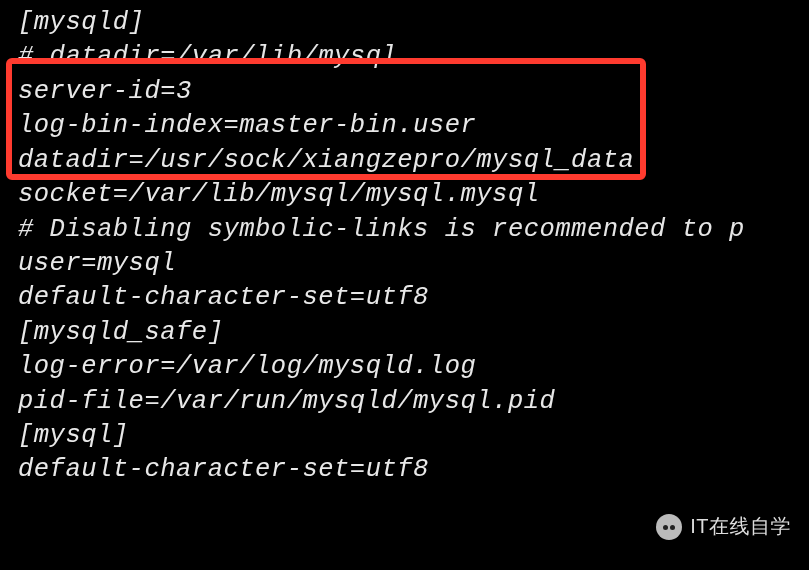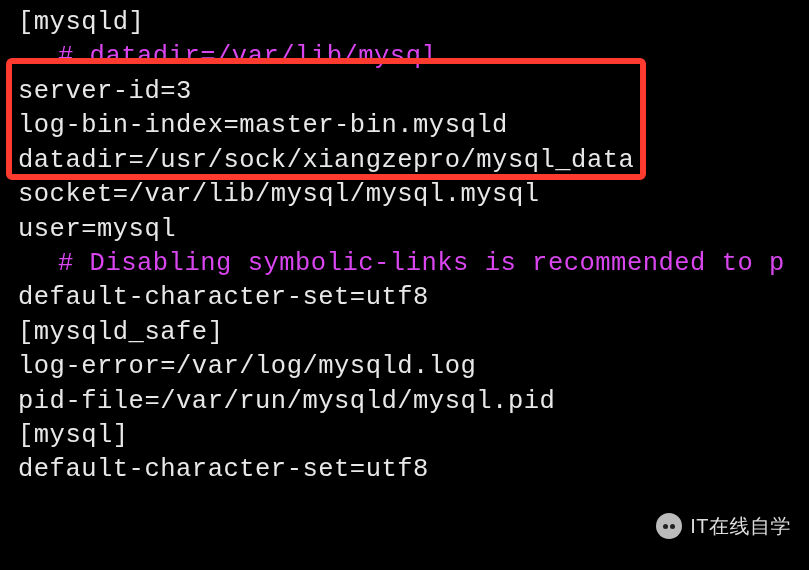--- a/index.html
+++ b/index.html
@@ -10,37 +10,37 @@
     font-family: "Courier New", monospace;
     font-size: 25.5px;
     font-weight: 500;
     line-height: 1.35;
     color: #e8e8e8;
     padding: 6px 0 0 18px;
     overflow: hidden;
     position: relative;
     letter-spacing: 0.5px;
   }
-  .line { white-space: pre; }
-  .comment { color: #d946ef; margin-left: 40px; }
+  .line { white-space: pre; font-style: italic; }
+  .comment { color: #e5e5e5; }
   .highlight-box {
     position: absolute;
     border: 6px solid #ff3b2f;
     border-radius: 6px;
     pointer-events: none;
   }
   .watermark {
     position: absolute;
     right: 18px;
     bottom: 30px;
     color: #ddd;
     font-family: Arial, sans-serif;
     font-size: 20px;
     display: flex;
-    align-items: flex-start;
+    align-items: flex-end;
     gap: 8px;
   }
   .watermark .wicon {
     width: 26px;
     height: 26px;
     border-radius: 50%;
     background: #bbb;
     display: inline-flex;
     align-items: center;
     justify-content: center;
@@ -53,25 +53,25 @@
     border-radius: 50%;
   }
 </style>
 </head>
 <body>
 
 <div id="terminal">
     <div class="line ">[mysqld]</div>
     <div class="line comment"># datadir=/var/lib/mysql</div>
     <div class="line ">server-id=3</div>
-    <div class="line ">log-bin-index=master-bin.mysqld</div>
+    <div class="line ">log-bin-index=master-bin.user</div>
     <div class="line ">datadir=/usr/sock/xiangzepro/mysql_data</div>
     <div class="line ">socket=/var/lib/mysql/mysql.mysql</div>
+    <div class="line comment"># Disabling symbolic-links is recommended to p</div>
     <div class="line ">user=mysql</div>
-    <div class="line comment"># Disabling symbolic-links is recommended to p</div>
     <div class="line ">default-character-set=utf8</div>
     <div class="line ">[mysqld_safe]</div>
     <div class="line ">log-error=/var/log/mysqld.log</div>
     <div class="line ">pid-file=/var/run/mysqld/mysql.pid</div>
     <div class="line ">[mysql]</div>
     <div class="line ">default-character-set=utf8</div>
   </div>
 
 <div id="hl" class="highlight-box" style="top: 58px; left: 6px; width: 640px; height: 122px;"></div>
 

